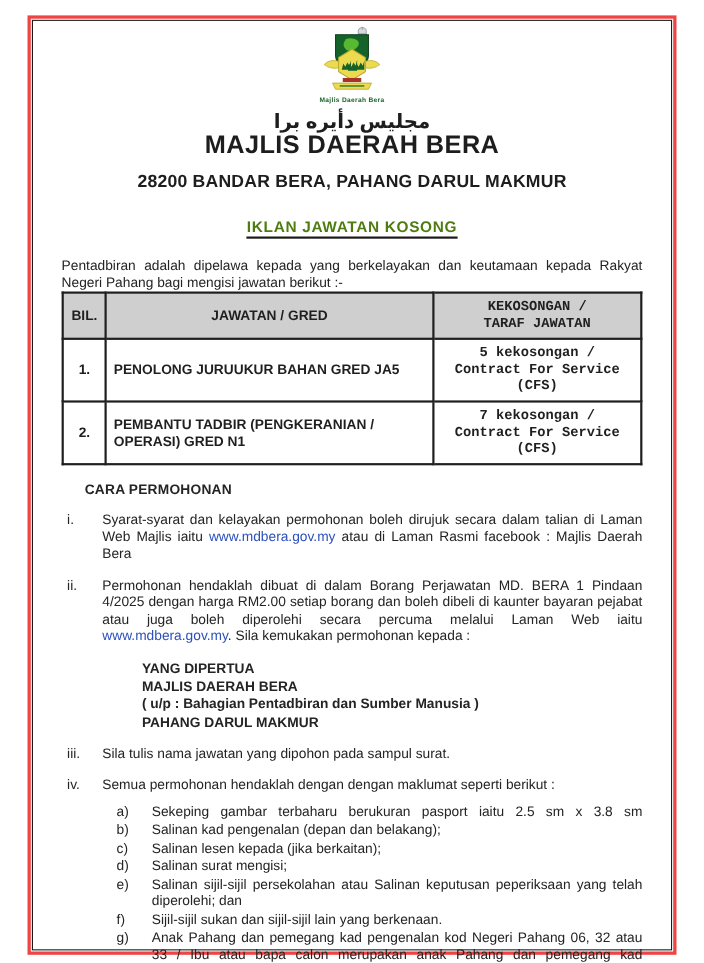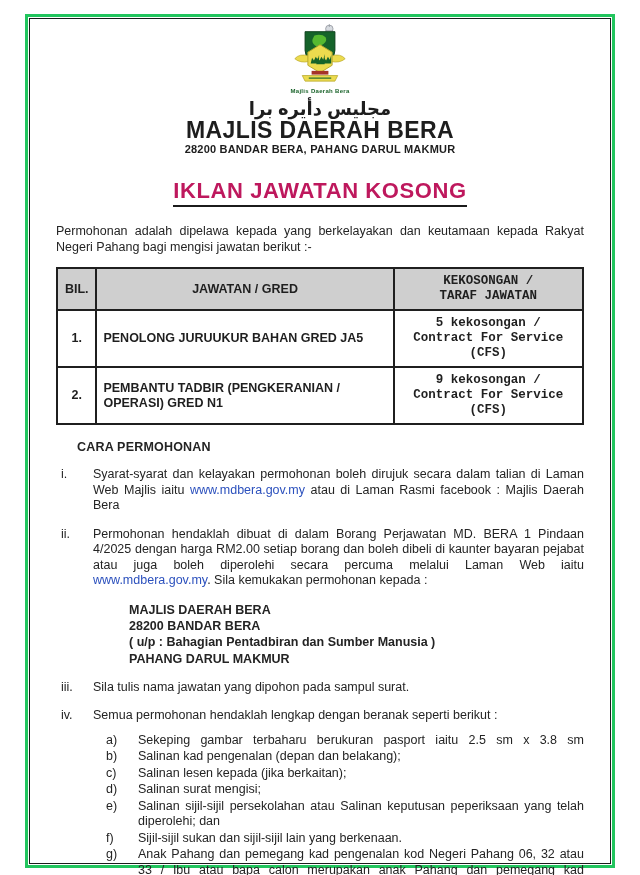--- a/index.html
+++ b/index.html
@@ -6,21 +6,21 @@
   html, body {
     width: 640px; height: 875px;
     background: #ffffff;
     font-family: "Liberation Sans", "DejaVu Sans", sans-serif;
     color: #242424;
     overflow: hidden;
   }
   .frame {
     position: absolute; left: 25px; top: 14px;
     width: 590px; height: 854px;
-    border: 3px solid #22c55e;
+    border: 3px solid #ef4444;
   }
   .frame-inner {
     position: absolute; inset: 1px;
     border: 1px solid #1b1b1b;
   }
   .content { padding: 3px 26px 0 26px; }
 
   
   .doc-header { text-align: center; }
   .crest { display: inline-block; margin-top: 2px; }
@@ -31,44 +31,43 @@
   }
   .jawi {
     font-size: 18px; font-weight: bold; color: #1d1d1d;
     line-height: 1.05; margin-top: 3px; direction: rtl;
   }
   .org-name {
     font-size: 23px; font-weight: bold; letter-spacing: .4px;
     line-height: 1.02; color: #1d1d1d;
   }
   .org-address {
-    font-size: 11px; font-weight: bold; letter-spacing: .2px;
-    color: #1d1d1d; margin-top: 1px;
+    font-size: 16px; font-weight: bold; letter-spacing: .2px;
+    color: #1d1d1d; margin-top: 14px;
   }
   .doc-title-wrap { text-align: center; margin-top: 23px; }
   .doc-title {
     display: inline-block;
-    font-size: 22px; font-weight: bold; letter-spacing: .6px;
-    color: #be185d;
+    font-size: 14px; font-weight: bold; letter-spacing: .6px;
+    color: #4d7c0f;
     border-bottom: 2.5px solid #1b1b1b;
     padding-bottom: 1px;
     text-align: right;
   }
 
   
   .intro {
     margin-top: 17px;
     font-size: 12.5px; line-height: 1.24;
     text-align: justify;
   }
 
   
   table.vacancy {
     width: 100%;
-    margin-top: 12px;
     border-collapse: collapse;
     font-size: 12.5px; font-weight: bold; color: #1f1f1f;
   }
   table.vacancy th, table.vacancy td {
     border: 2px solid #1f1f1f;
     padding: 5px 6px;
     line-height: 1.2;
   }
   table.vacancy th {
     background: var(--th-bg, #cfcfcf);
@@ -141,78 +140,78 @@
     </div>
     <div class="jawi">مجليس دأيره برا</div>
     <div class="org-name">MAJLIS DAERAH BERA</div>
     <div class="org-address">28200 BANDAR BERA, PAHANG DARUL MAKMUR</div>
   </div>
 
   <div class="doc-title-wrap">
     <span class="doc-title">IKLAN JAWATAN KOSONG</span>
   </div>
 
-  <p class="intro">Permohonan adalah dipelawa kepada yang berkelayakan dan keutamaan kepada Rakyat Negeri Pahang bagi mengisi jawatan berikut :-</p>
+  <p class="intro">Pentadbiran adalah dipelawa kepada yang berkelayakan dan keutamaan kepada Rakyat Negeri Pahang bagi mengisi jawatan berikut :-</p>
 
   <table class="vacancy">
     <thead>
       <tr>
         <th class="col-bil">BIL.</th>
         <th class="col-jaw">JAWATAN / GRED</th>
         <th class="col-kek">KEKOSONGAN /
 TARAF JAWATAN</th>
       </tr>
     </thead>
     <tbody>
       <tr>
         <td class="col-bil">1.</td>
         <td class="cell-jawatan">PENOLONG JURUUKUR BAHAN GRED JA5</td>
         <td class="col-kek">5 kekosongan /
 Contract For Service (CFS)</td>
       </tr>
       <tr>
         <td class="col-bil">2.</td>
         <td class="cell-jawatan">PEMBANTU TADBIR (PENGKERANIAN / OPERASI) GRED N1</td>
-        <td class="col-kek">9 kekosongan /
+        <td class="col-kek">7 kekosongan /
 Contract For Service (CFS)</td>
       </tr>
     </tbody>
   </table>
 
   <div class="section-heading">CARA PERMOHONAN</div>
 
   <div class="item">
     <div class="item-num">i.</div>
     <div class="item-body">
       <span>Syarat-syarat dan kelayakan permohonan boleh dirujuk secara dalam talian di Laman Web Majlis iaitu </span><span class="weblink">www.mdbera.gov.my</span><span>  atau di Laman Rasmi facebook : Majlis Daerah Bera</span>
     </div>
   </div>
 
   <div class="item">
     <div class="item-num">ii.</div>
     <div class="item-body">
       <span>Permohonan hendaklah dibuat di dalam Borang Perjawatan MD. BERA 1 Pindaan 4/2025 dengan harga RM2.00 setiap borang dan boleh dibeli di kaunter bayaran pejabat atau juga boleh diperolehi secara percuma melalui Laman Web iaitu </span><span class="weblink">www.mdbera.gov.my</span><span>. Sila kemukakan permohonan kepada :</span>
       <div class="address-block">
+        <div>YANG DIPERTUA</div>
         <div>MAJLIS DAERAH BERA</div>
-        <div>28200 BANDAR BERA</div>
         <div>( u/p : Bahagian Pentadbiran dan Sumber Manusia )</div>
         <div>PAHANG DARUL MAKMUR</div>
       </div>
     </div>
   </div>
 
   <div class="item">
     <div class="item-num">iii.</div>
     <div class="item-body">Sila tulis nama jawatan yang dipohon pada sampul surat.</div>
   </div>
 
   <div class="item">
     <div class="item-num">iv.</div>
     <div class="item-body">
-      <span>Semua permohonan hendaklah lengkap dengan beranak seperti berikut :</span>
+      <span>Semua permohonan hendaklah dengan dengan maklumat seperti berikut :</span>
 
       
       <div class="req">
         <div class="req-letter">a)</div>
         <div class="req-body">
           <div class="force-justify">Sekeping gambar terbaharu berukuran pasport iaitu 2.5 sm x 3.8 sm</div>
         </div>
       </div>
       
       <div class="req">

